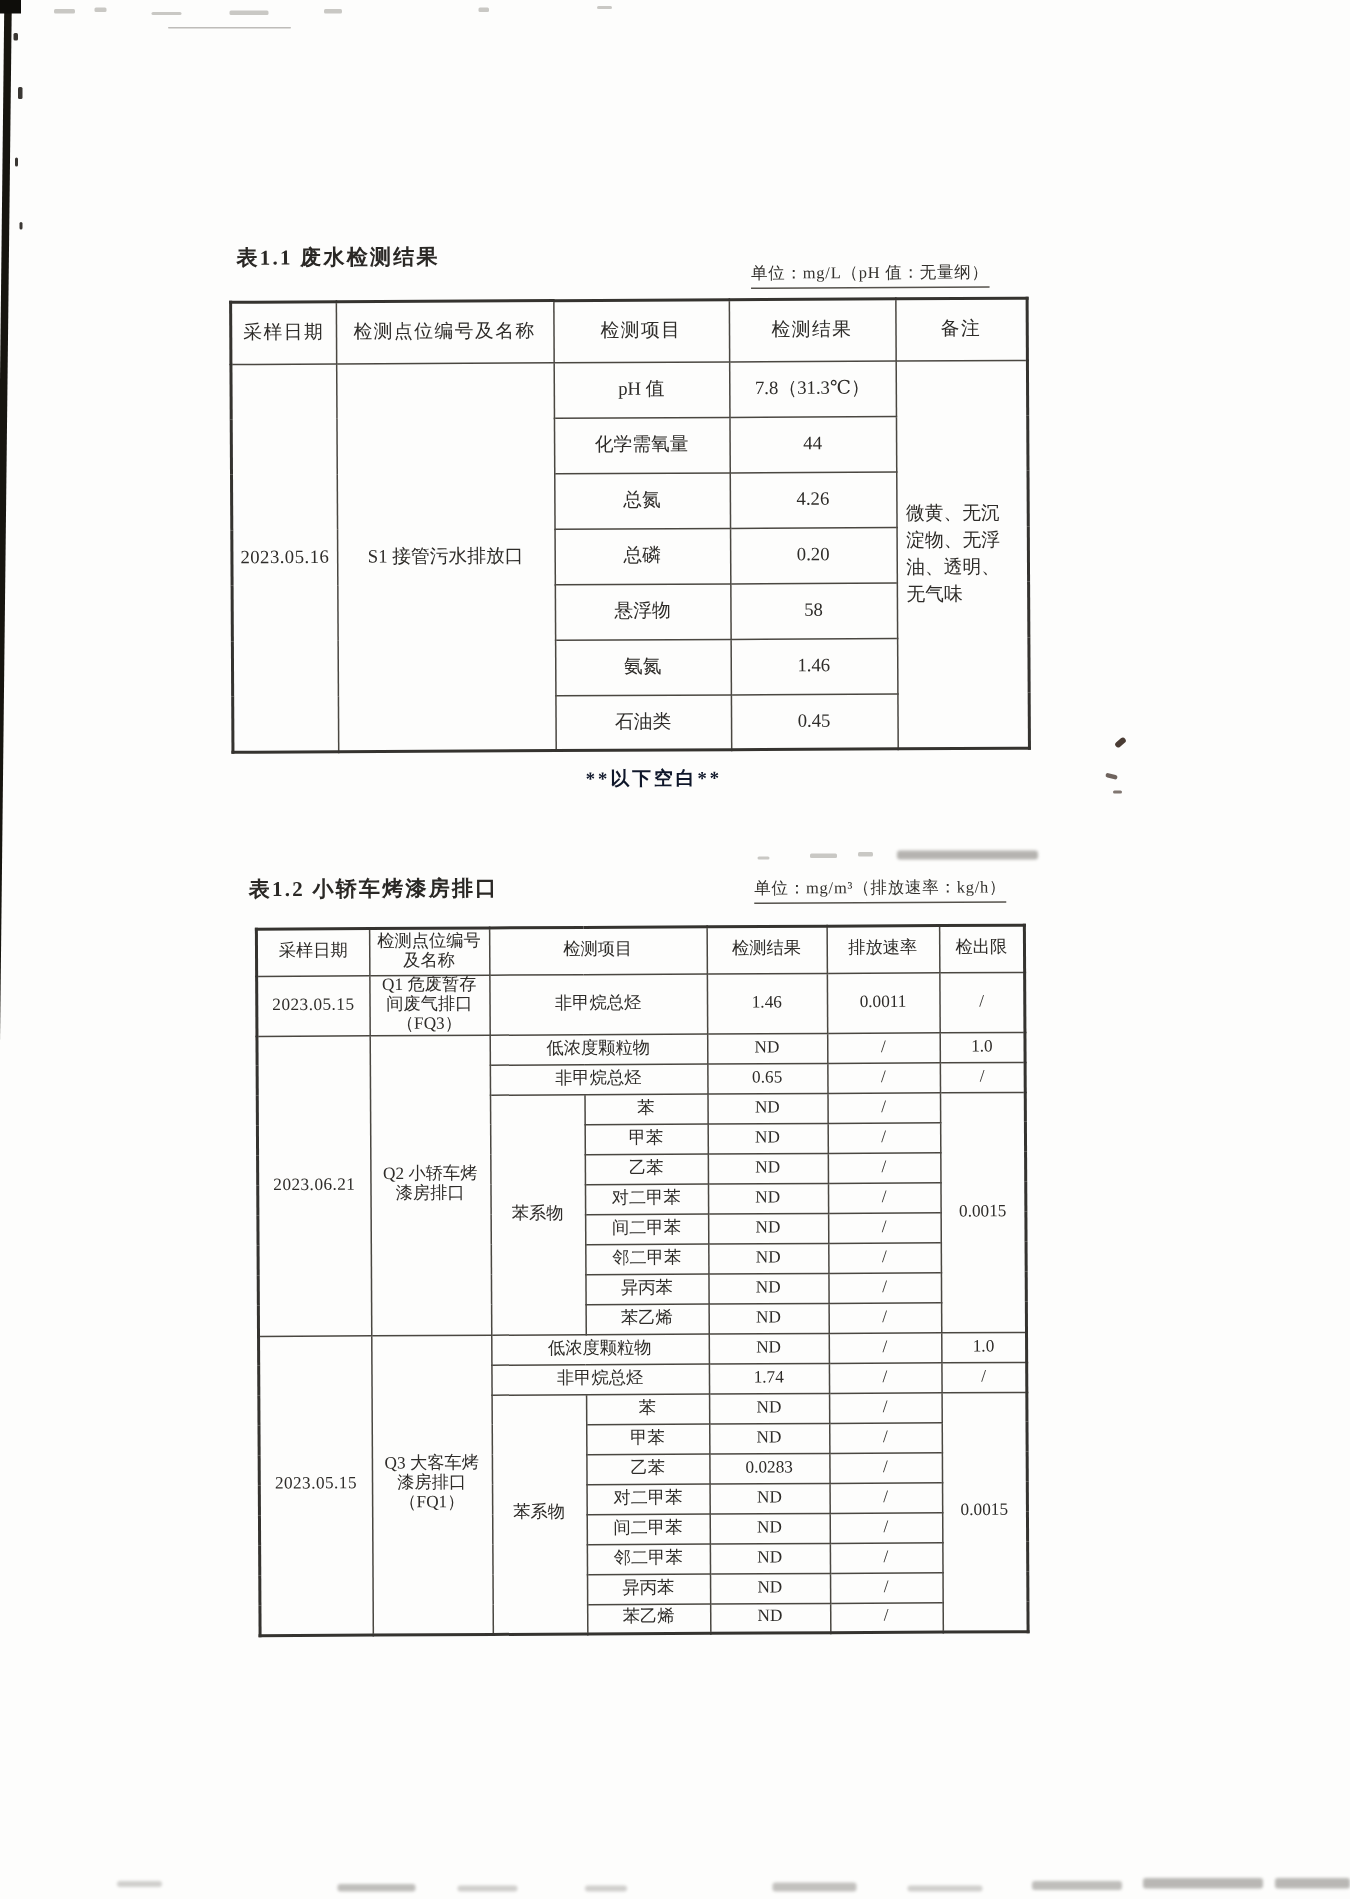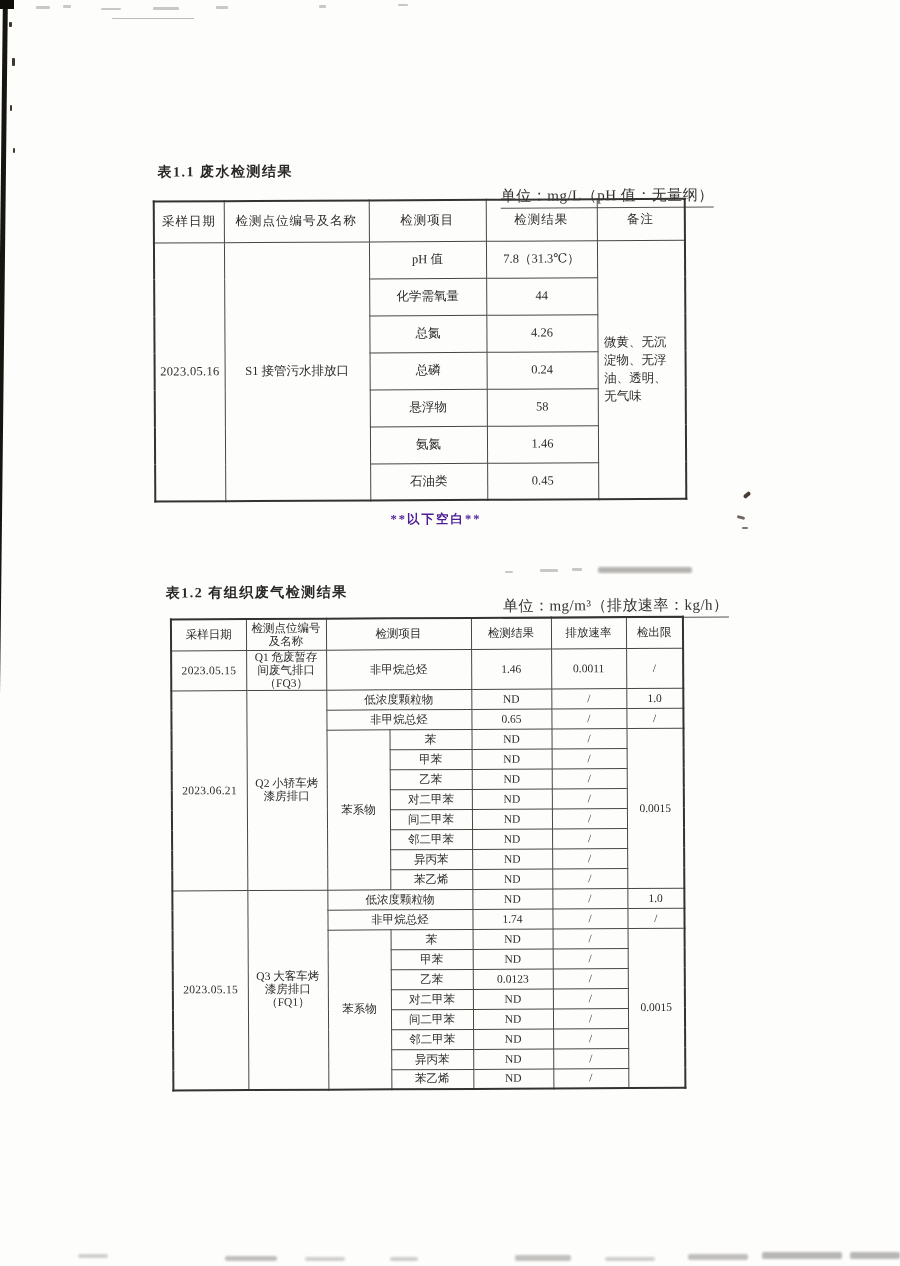--- a/index.html
+++ b/index.html
@@ -1,23 +1,23 @@
 <!DOCTYPE html>
 <html><head>
 <meta charset="utf-8">
 <style>
   html,body{margin:0;padding:0;width:900px;height:1266px;overflow:hidden;
     background:#fdfdfc;font-family:"Liberation Serif","DejaVu Serif",serif;color:#2e2c29;}
   #page{position:absolute;inset:0;padding-left:40px;}
   #content{position:absolute;inset:0;transform:rotate(-0.3deg);}
 
   .ttl{position:absolute;font-size:14px;font-weight:bold;letter-spacing:1.5px;color:#2a2825;}
-  .unit{position:absolute;font-size:15px;letter-spacing:.5px;color:#33312d;
-    border-bottom:1px solid #55524c;padding-bottom:2px;white-space:nowrap;margin-top:12px;}
-  .blank{position:absolute;font-size:12.5px;font-weight:bold;letter-spacing:2px;color:#4c1d95;}
+  .unit{position:absolute;font-size:11px;letter-spacing:.5px;color:#33312d;
+    border-bottom:1px solid #55524c;padding-bottom:2px;white-space:nowrap;}
+  .blank{position:absolute;font-size:12.5px;font-weight:bold;letter-spacing:2px;color:#0f172a;}
 
   table{border-collapse:collapse;table-layout:fixed;position:absolute;}
   td,th{border:1px solid #4a4741;padding:0 3px;text-align:center;vertical-align:middle;
     font-weight:normal;overflow:hidden;}
   #t1{left:155px;top:199px;width:531px;border:2px solid #35332f;}
   #t1 td,#t1 th{font-size:12.5px;}
   #t1 th{letter-spacing:1px;}
   #t2{left:170px;top:617px;width:512px;border:2px solid #35332f;}
   #t2 td,#t2 th{font-size:11.5px;line-height:13px;}
   tr.h40{height:41px;} tr.h37{height:37px;}
@@ -108,40 +108,40 @@
         <tr class="h37">
           <td>化学需氧量</td>
           <td>44</td>
         </tr>
         <tr class="h37">
           <td>总氮</td>
           <td>4.26</td>
         </tr>
         <tr class="h37">
           <td>总磷</td>
-          <td>0.24</td>
+          <td>0.20</td>
         </tr>
         <tr class="h37">
           <td>悬浮物</td>
           <td>58</td>
         </tr>
         <tr class="h37">
           <td>氨氮</td>
           <td>1.46</td>
         </tr>
         <tr class="h37">
           <td>石油类</td>
           <td>0.45</td>
         </tr>
       </tbody>
     </table>
 
     <div class="blank" style="left:391px;top:511px;">**以下空白**</div>
 
-    <div class="ttl" style="left:166px;top:583px;">表1.2  有组织废气检测结果</div>
+    <div class="ttl" style="left:166px;top:583px;">表1.2  小轿车烤漆房排口</div>
     <div class="unit" style="left:503px;top:585px;">单位：mg/m³（排放速率：kg/h）</div>
 
     <table id="t2">
       <colgroup>
         <col style="width:75px">
           <col style="width:80px">
           <col style="width:63px">
           <col style="width:82px">
         <col style="width:80px">
           <col style="width:75px">
@@ -244,21 +244,21 @@
           <td>/</td>
           <td rowspan="8">0.0015</td>
         </tr>
         <tr class="h20">
           <td>甲苯</td>
           <td>ND</td>
           <td>/</td>
         </tr>
         <tr class="h20">
           <td>乙苯</td>
-          <td>0.0123</td>
+          <td>0.0283</td>
           <td>/</td>
         </tr>
         <tr class="h20">
           <td>对二甲苯</td>
           <td>ND</td>
           <td>/</td>
         </tr>
         <tr class="h20">
           <td>间二甲苯</td>
           <td>ND</td>

